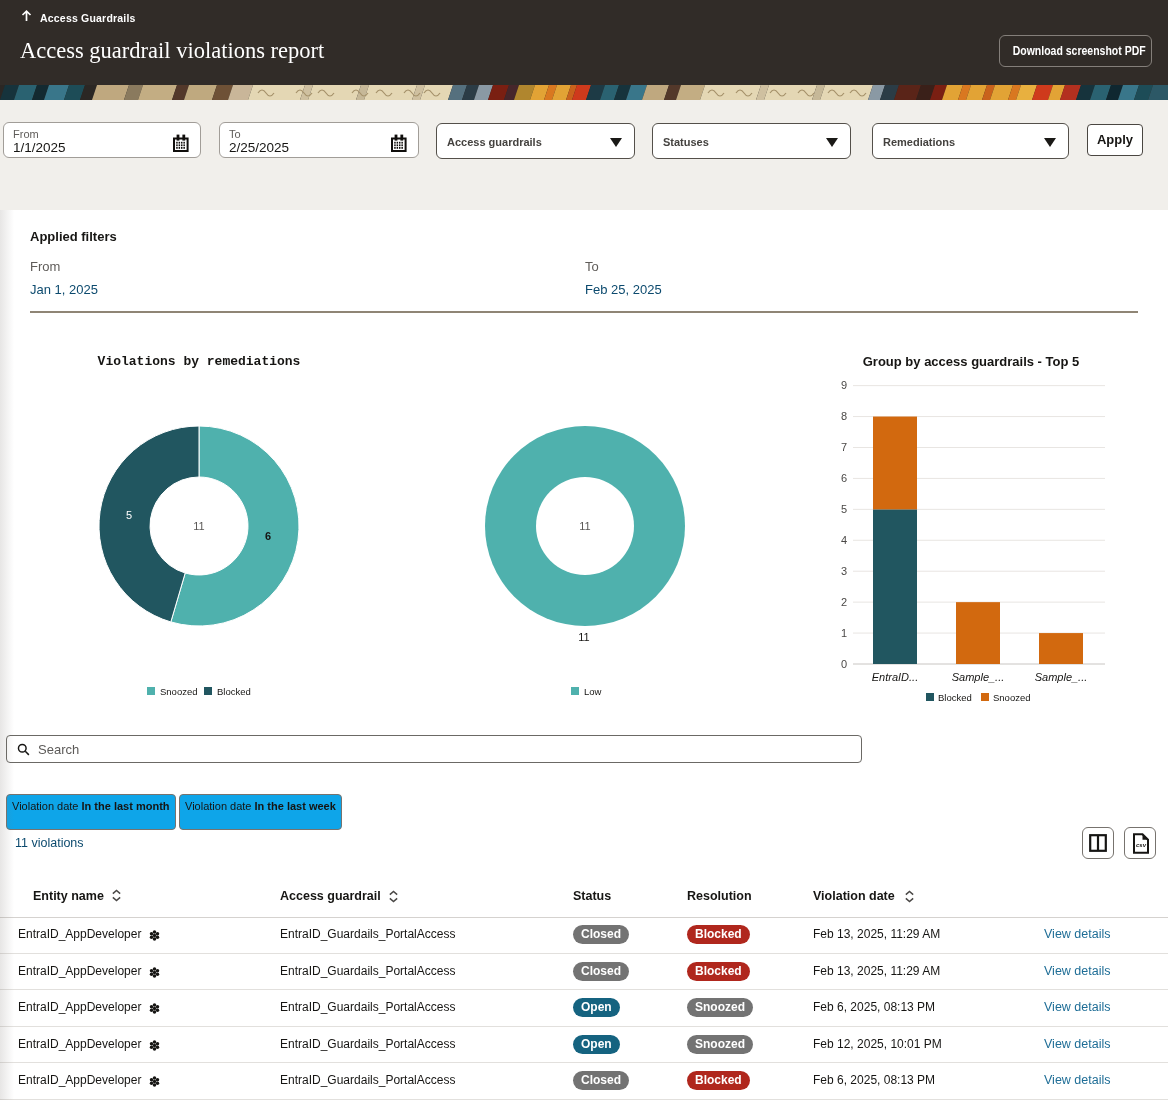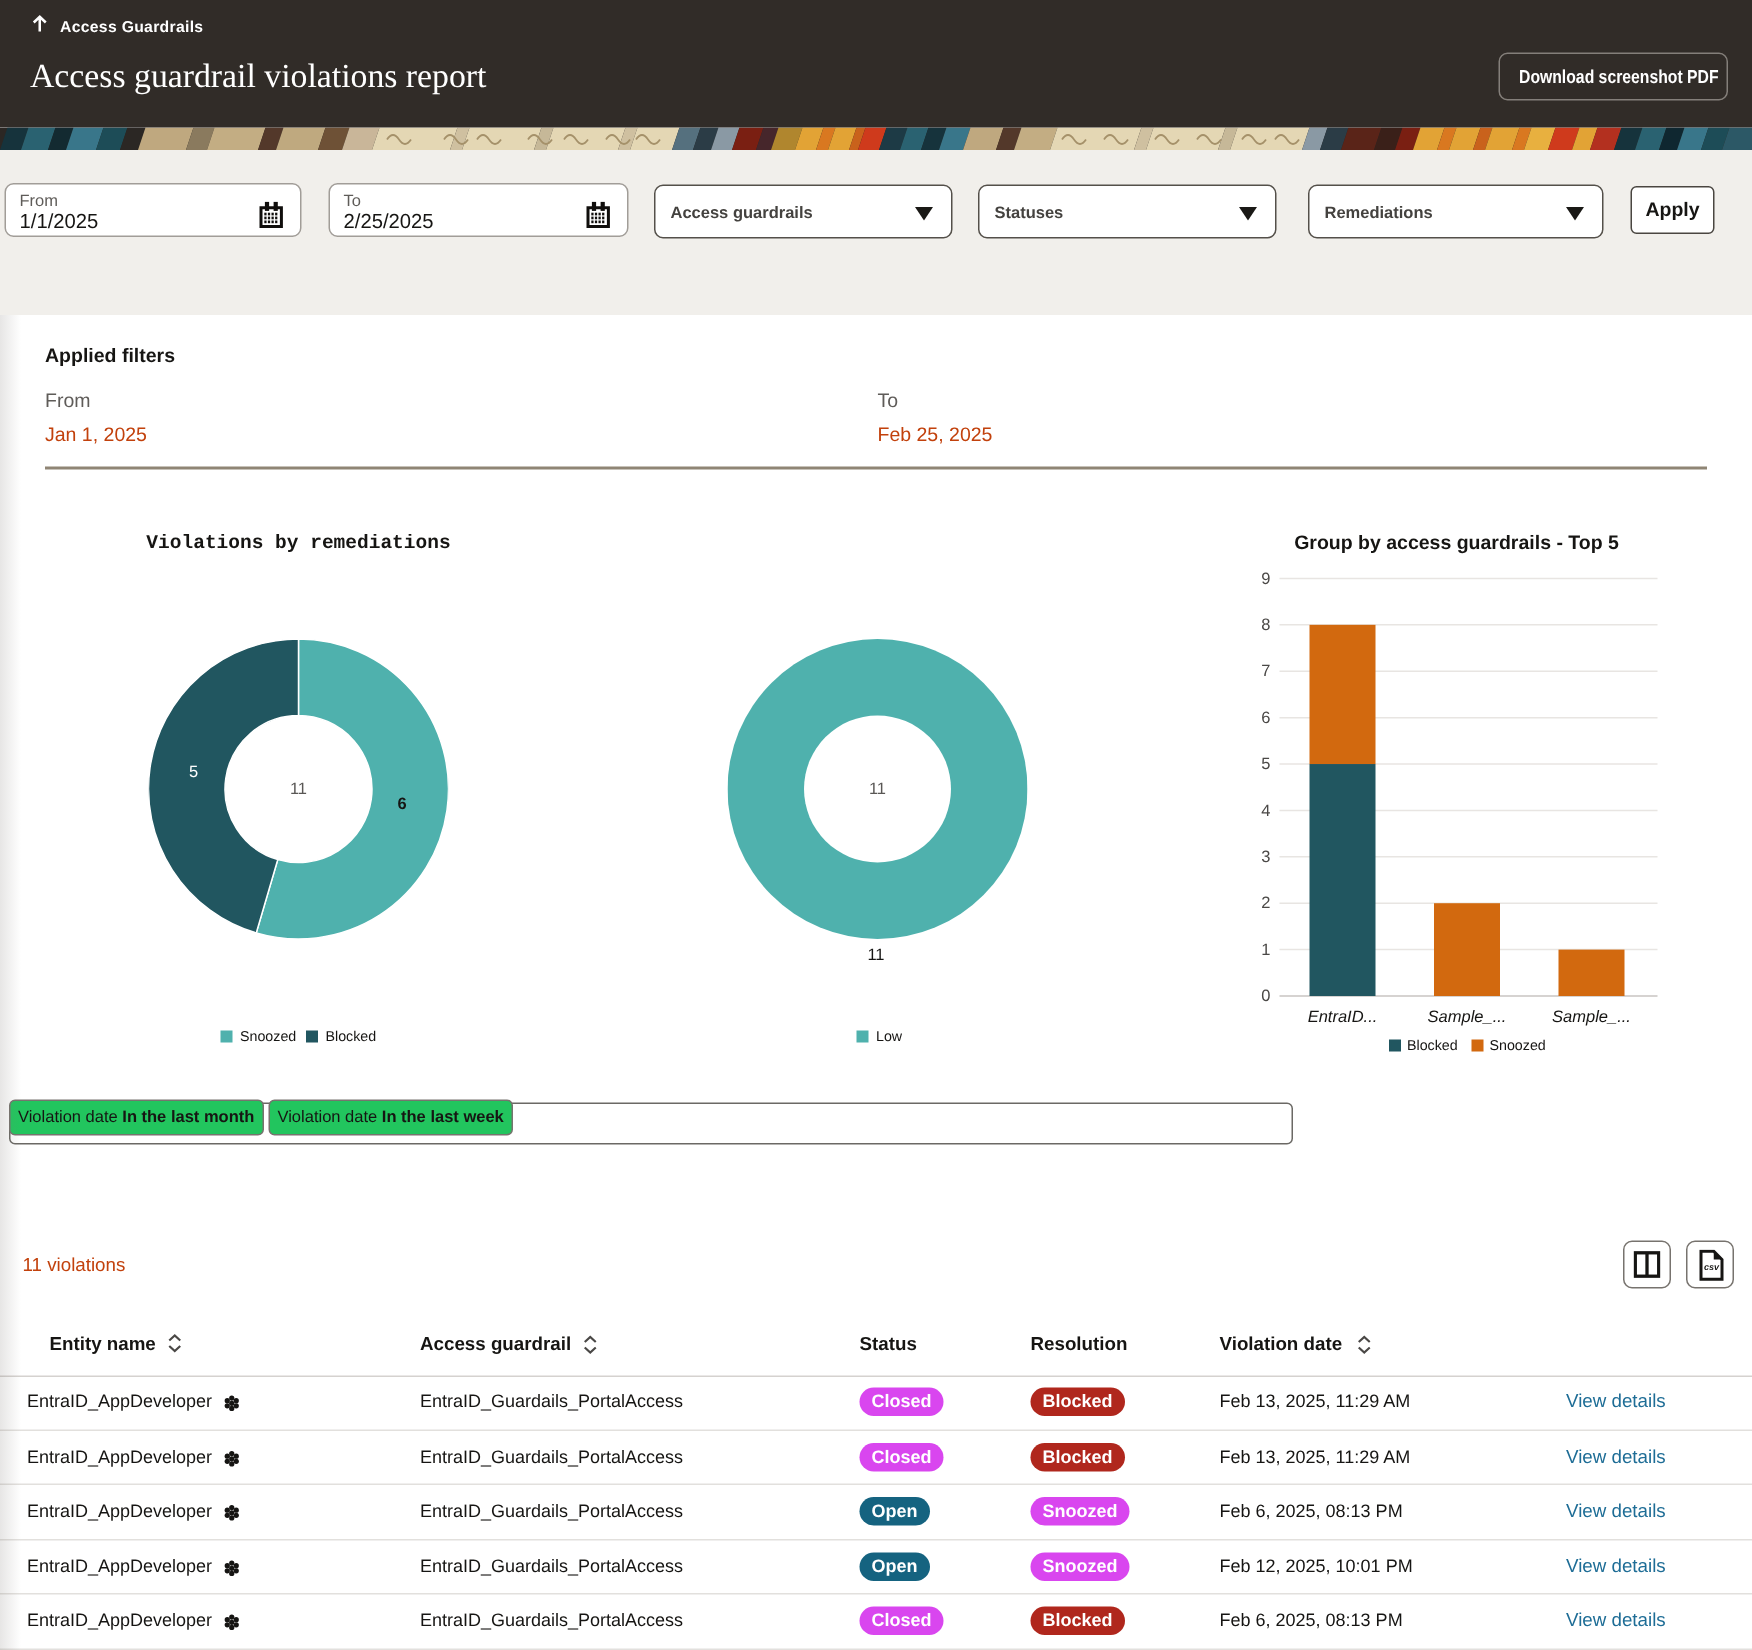--- a/index.html
+++ b/index.html
@@ -23,38 +23,38 @@
   .calico { position:absolute; right:10px; top:11px; }
   .dd { top:123px; height:36px; background:#fff; border:1px solid #54504a; border-radius:6px; }
   .dd .txt { position:absolute; left:10px; top:12px; font-size:11px; font-weight:bold; color:#44423f; }
   .dd .car { position:absolute; right:12px; top:14px; width:0; height:0; border-left:6px solid transparent; border-right:6px solid transparent; border-top:9px solid #1a1916; }
   #applybtn { left:1087px; top:124px; width:56px; height:32px; background:#fff; border:1px solid #4a4641; border-radius:4px;
               font-size:13px; font-weight:bold; color:#161513; text-align:center; line-height:30px; }
 
   
   .b13 { font-size:13px; font-weight:bold; color:#161513; }
   .g13 { font-size:13px; color:#5f5c59; }
-  .t14 { font-size:13px; color:#c2410c; }
+  .t14 { font-size:13px; color:#0c4a6e; }
   #afdivider { left:30px; top:311px; width:1108px; height:2px; background:#8f8575; }
 
   
   .ctitle { font-size:13px; font-weight:bold; color:#161513; }
   .legsq { width:8px; height:8px; }
   .legtxt { font-size:9.5px; color:#161513; }
 
   
   #search { left:6px; top:735px; width:856px; height:28px; background:#fff; border:1px solid #6b6965; border-radius:4px; }
   #search .ph { position:absolute; left:31px; top:6px; font-size:13px; color:#5c5a58; }
-  .chip { top:733px; height:24px; background:#22c55e; border:1px solid #77736e; border-radius:4px; font-size:11px; color:#161513; line-height:22px; padding:0 5px; white-space:nowrap; }
+  .chip { top:794px; height:36px; background:#0ea5e9; border:1px solid #77736e; border-radius:4px; font-size:11px; color:#161513; line-height:22px; padding:0 5px; white-space:nowrap; }
 
   
   .th { font-size:12.5px; font-weight:bold; color:#161513; }
   .td { font-size:12px; color:#161513; }
   .pill { position:absolute; height:19px; border-radius:10px; color:#fff; font-size:12px; font-weight:bold; text-align:center; line-height:19px; padding:0 8px; }
-  .pill.gray { background:#d946ef;text-align:center; }
+  .pill.gray { background:#737373;text-align:center; }
   .pill.red { background:#b0271d; }
   .pill.blue { background:#156380; }
   .rowline { position:absolute; left:0; width:1168px; height:1px; background:#e2e0dd; }
   .link { font-size:12.5px; color:#1e6d96; }
   .iconbtn { position:absolute; width:32px; height:32px; border:1px solid #77736e; border-radius:6px; background:#fff; }
 </style>
 </head>
 <body>
 <div id="page">
 

